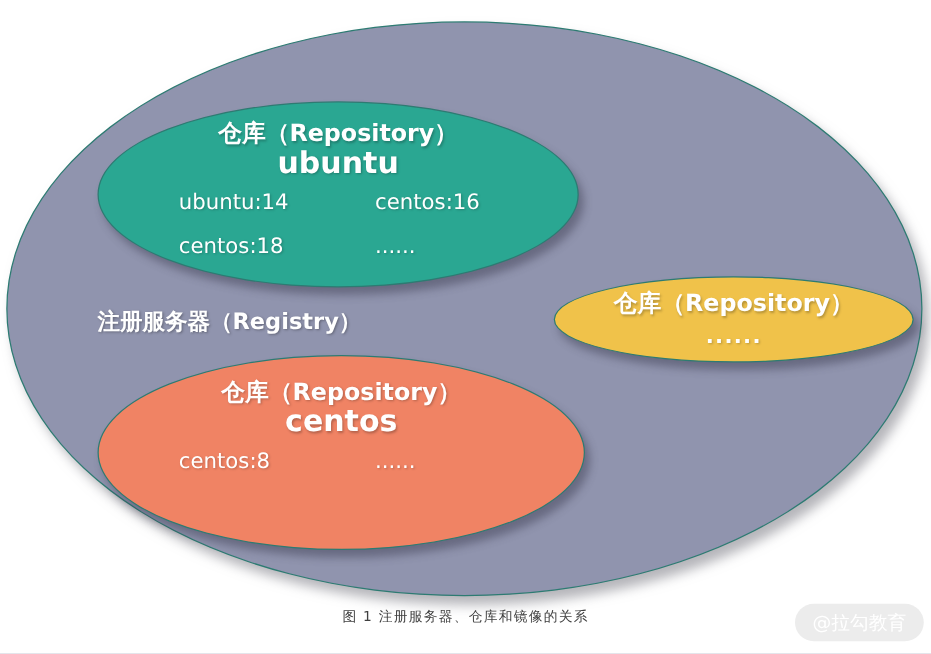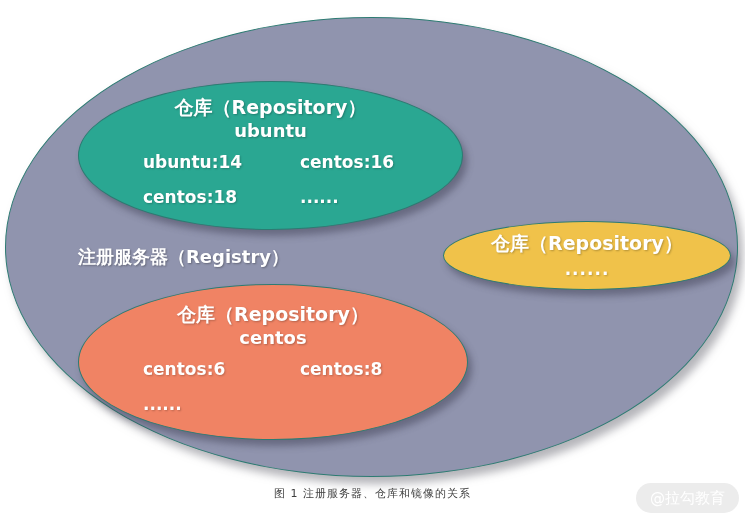--- a/index.html
+++ b/index.html
@@ -33,30 +33,30 @@
   .repo-yellow{
     left:437px;top:203px;width:288px;height:69px;
     background:var(--yellow,#f0c24a);
     padding-top:9px;
   }
   .repo-title{
     font-size:19px;font-weight:bold;line-height:24px;
     text-shadow:1px 1px 2px rgba(0,0,0,0.25);
   }
   .repo-name{
-    font-size:18px;font-weight:bold;line-height:23px;
+    font-size:24px;font-weight:bold;line-height:23px;
     text-shadow:1px 1px 2px rgba(0,0,0,0.25);
   }
   .tag-grid{
     display:grid;grid-template-columns:157px auto;
     justify-content:start;row-gap:15px;
     margin-top:10px;padding-left:64px;text-align:left;
   }
   .tag{
-    font-size:17px;font-weight:bold;
+    font-size:17px;font-weight:normal;
     text-shadow:1px 1px 2px rgba(0,0,0,0.22);
   }
   .repo-more{
     font-size:17px;font-weight:bold;margin-top:4px;letter-spacing:1px;
     text-shadow:1px 1px 2px rgba(0,0,0,0.22);
   }
   .registry-label{
     position:absolute;left:72px;top:227px;width:385px;
     text-align:left;color:#ffffff;font-size:18px;font-weight:bold;
     text-shadow:1px 1px 2px rgba(0,0,0,0.3);
@@ -94,21 +94,20 @@
 
     <div class="ellipse repo repo-yellow">
       <div class="repo-title">仓库（Repository）</div>
       <div class="repo-more">......</div>
     </div>
 
     <div class="ellipse repo repo-orange">
       <div class="repo-title">仓库（Repository）</div>
       <div class="repo-name">centos</div>
       <div class="tag-grid">
-        <span class="tag">centos:6</span>
         <span class="tag">centos:8</span>
         <span class="tag">......</span>
       </div>
     </div>
 
   </div>
 
   <div class="caption">图 1 注册服务器、仓库和镜像的关系</div>
 
   <div class="watermark">@拉勾教育</div>

